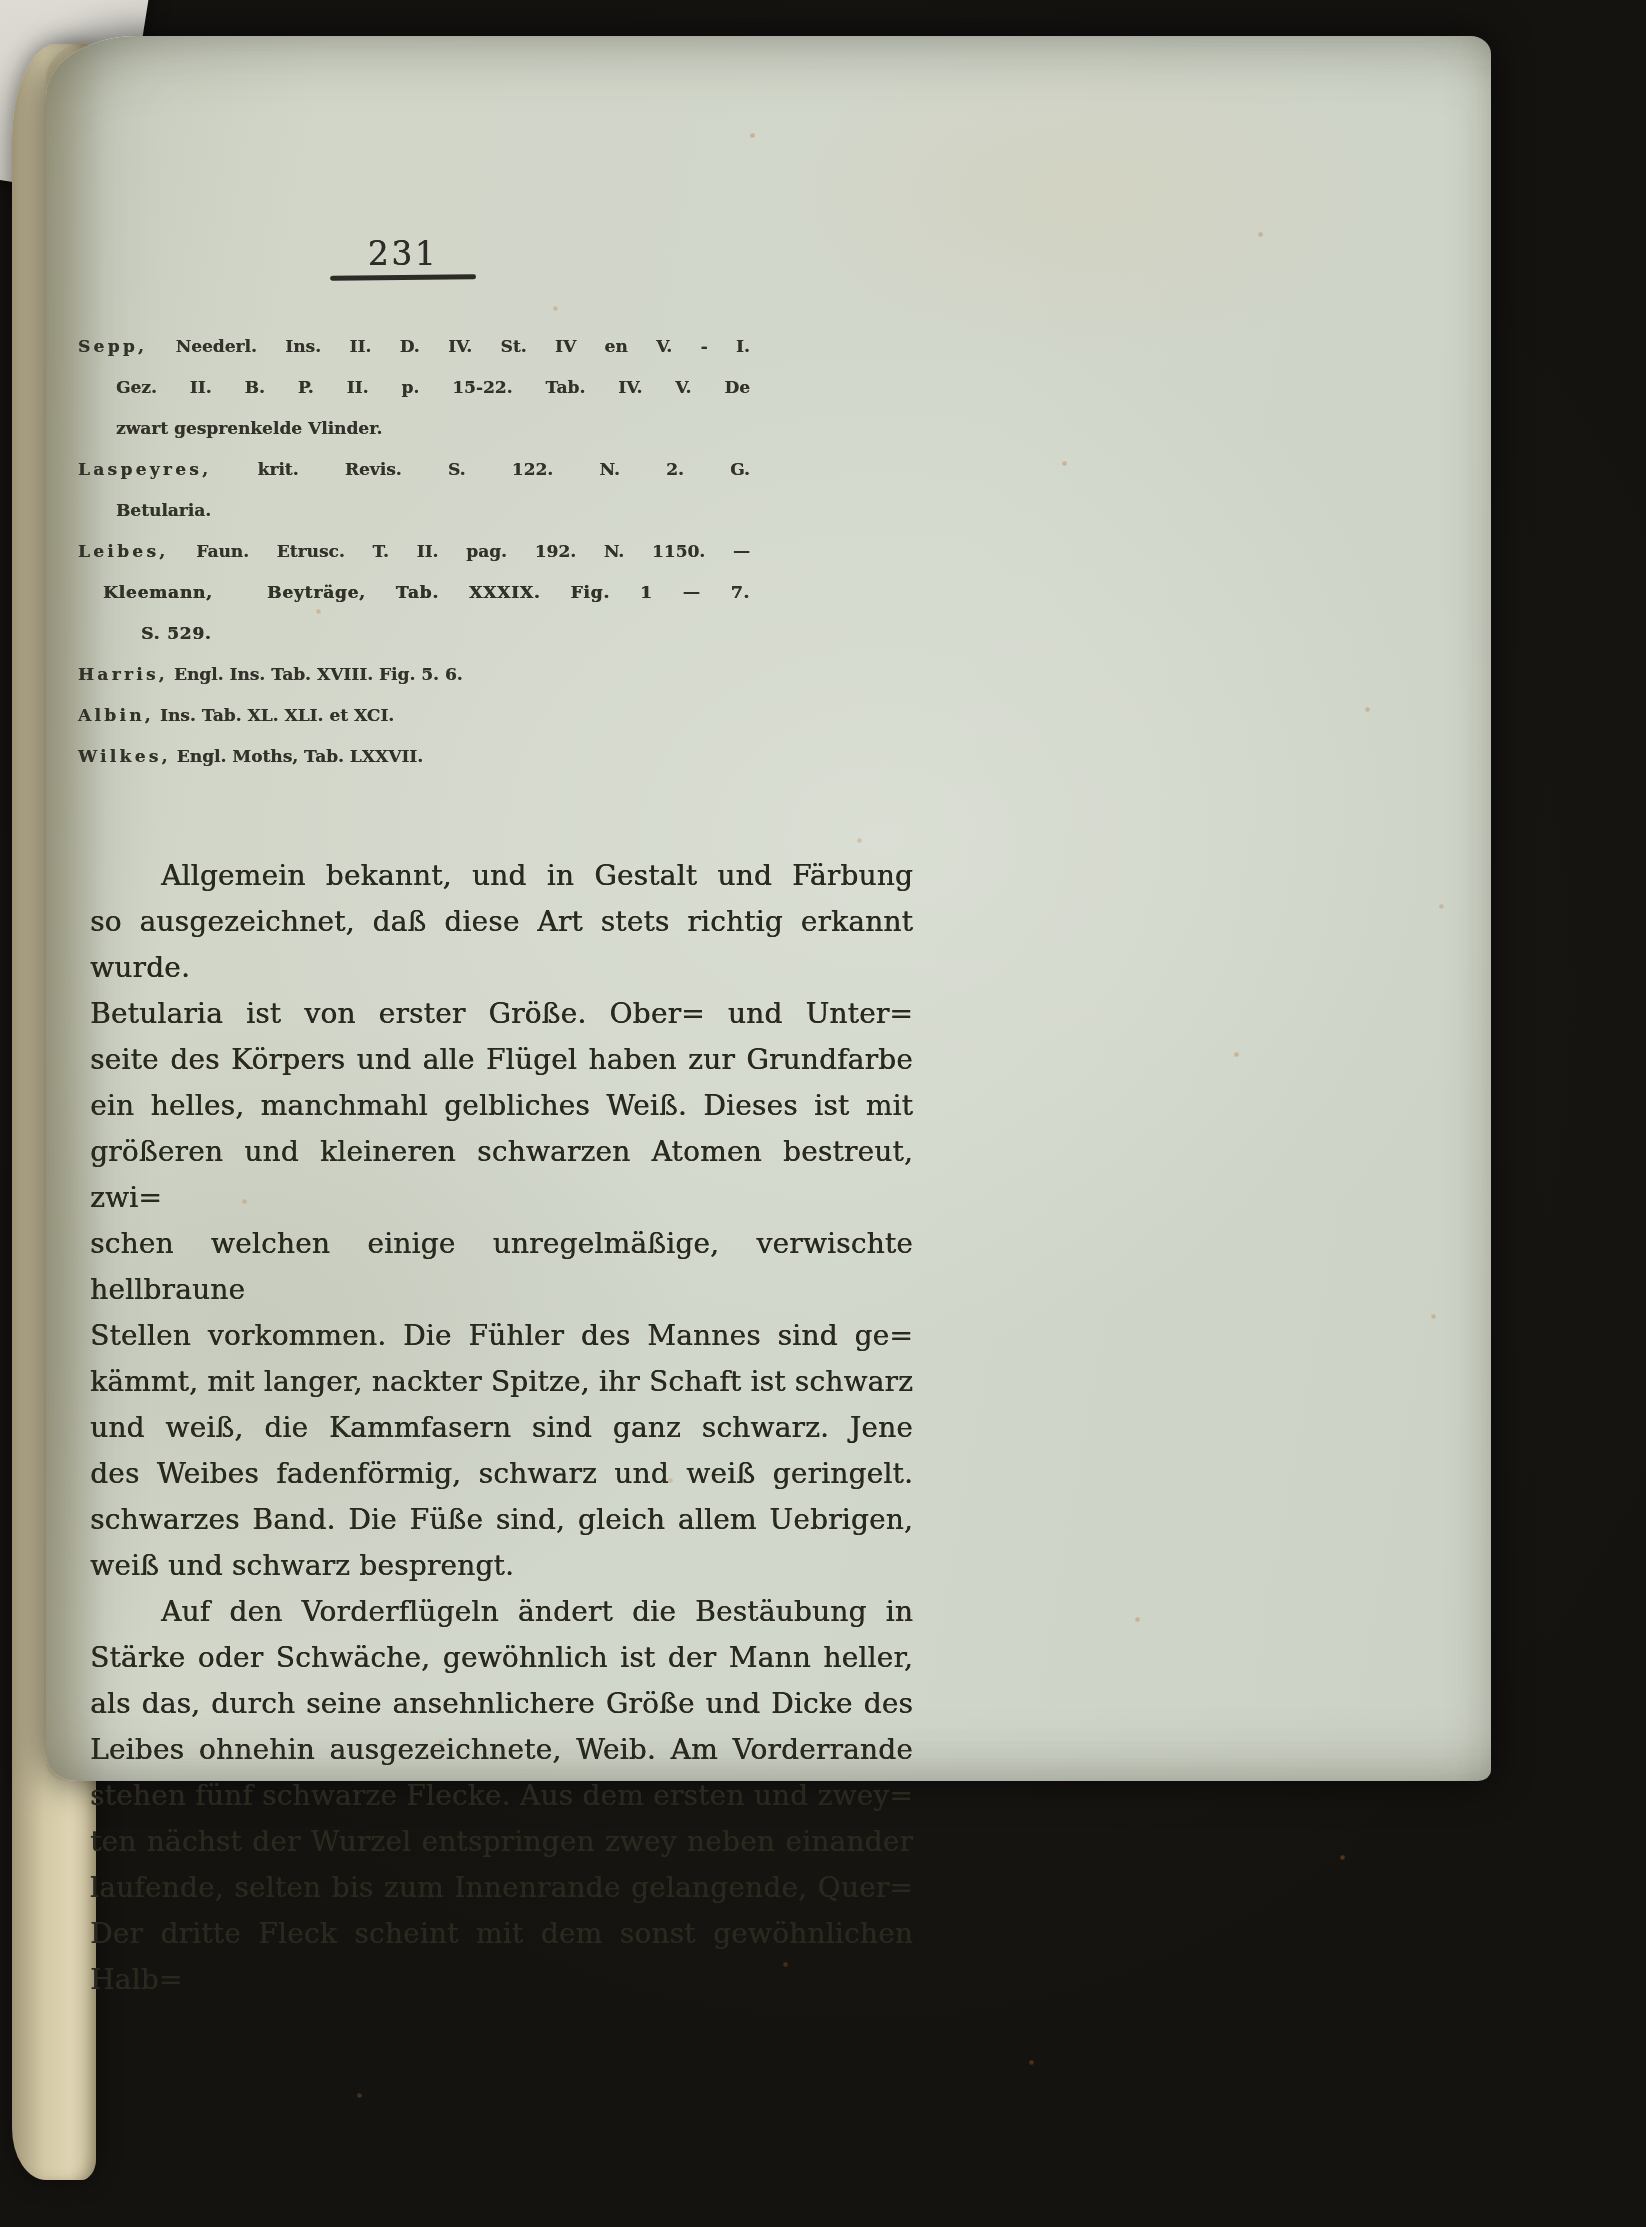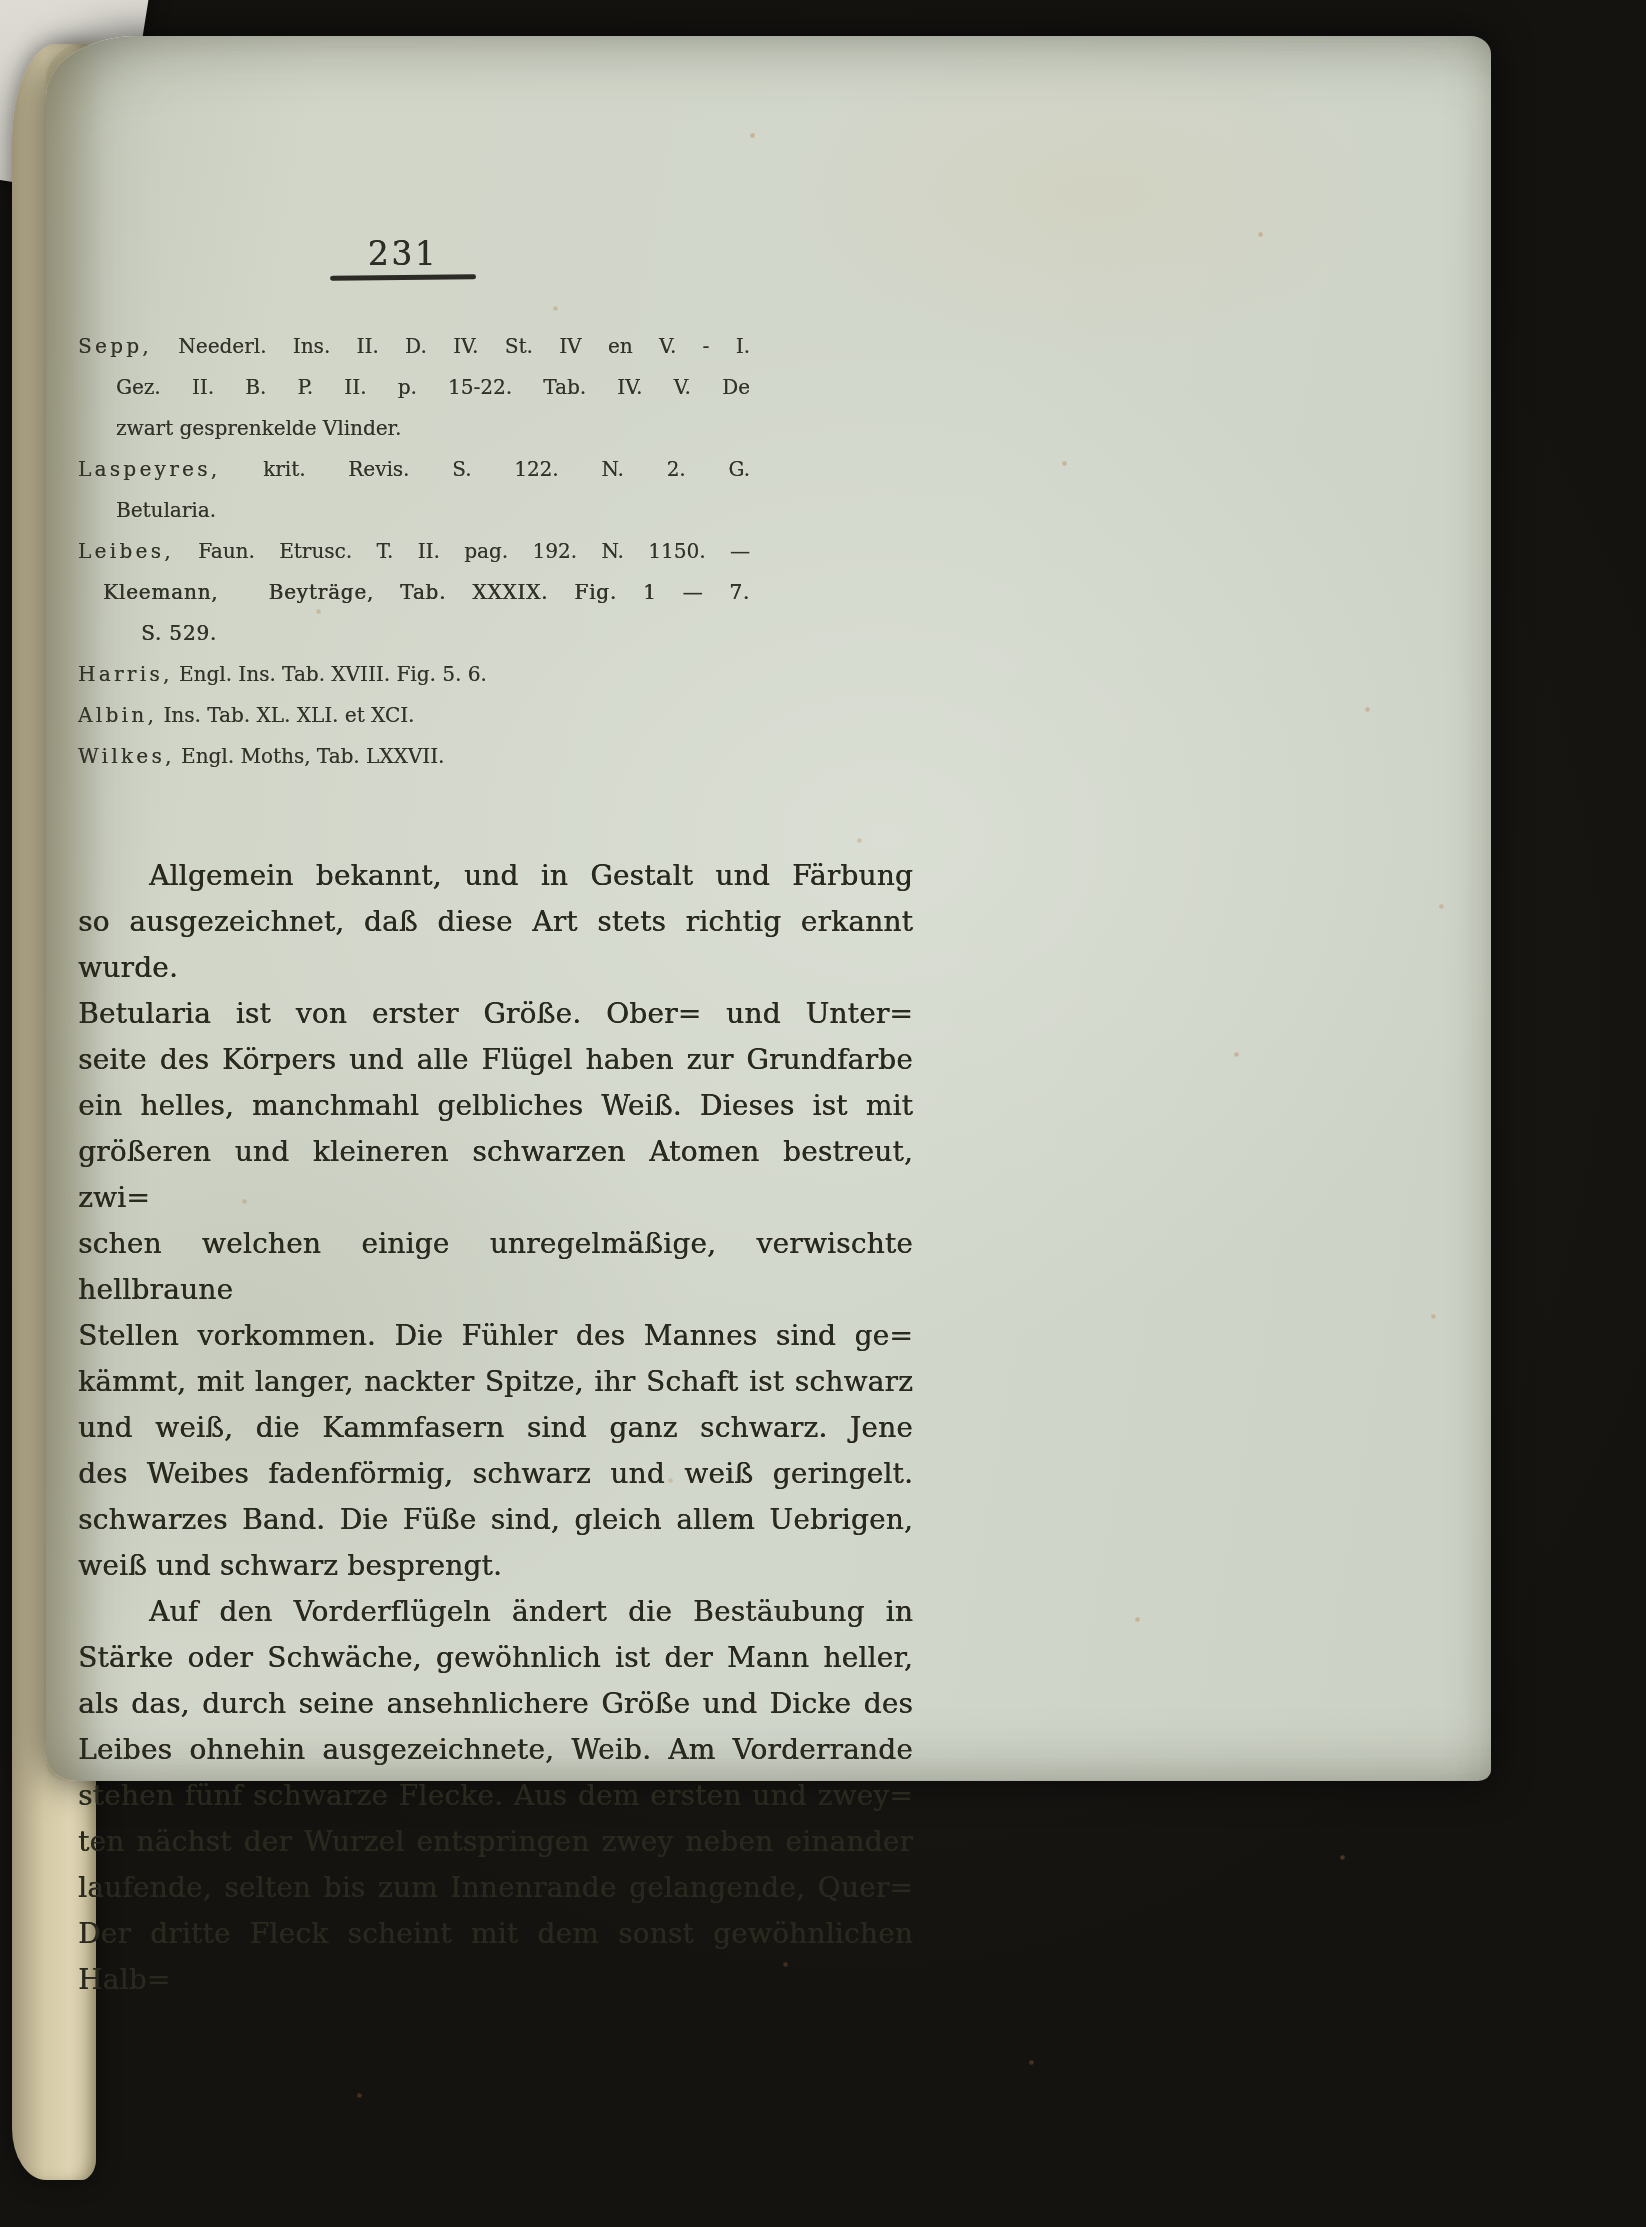--- a/index.html
+++ b/index.html
@@ -63,33 +63,35 @@
     font-size:33px;line-height:36px;color:#2e2d27;letter-spacing:2.5px;
     text-shadow:0.3px 0 0 currentColor;
   }
   .pagenum-rule{
     width:146px;height:4.9px;margin:3.3px auto 0;background:#2c2b25;border-radius:2.5px;
     transform:skewY(-.6deg);
   }
   
   .citations{position:absolute;left:32px;top:290px;width:672px;}
   .cite-line{
-    font-size:20px;line-height:41px;color:#33322a;text-align:justify;
+    font-size:17px;line-height:41px;color:#33322a;text-align:justify;
     text-shadow:0.2px 0 0 rgba(45,44,36,.65);
+    font-weight:bold;
   }
   .cite-line.just{text-align-last:justify;}
   .cite-line.cont{padding-left:38px;}
   .cite-author{letter-spacing:3.3px;}
   .frak, .frak-author .cite-author{text-shadow:0.5px 0 0 currentColor;letter-spacing:0.8px;margin-left:25px;}
   
   .body-text{position:absolute;left:32px;top:817px;width:835px;}
   .body-line{
     font-size:28px;line-height:46px;color:#2a291f;letter-spacing:0.2px;
     text-align:justify;text-align-last:justify;
     text-shadow:0.4px 0 0 currentColor;
+    margin-left:12px;
   }
   .body-line.indent{text-indent:71px;}
   .body-line.last{text-align-last:left;}
 </style>
 </head>
 <body>
 
 <div class="photo">
 
   <div class="corner-sliver"></div>

